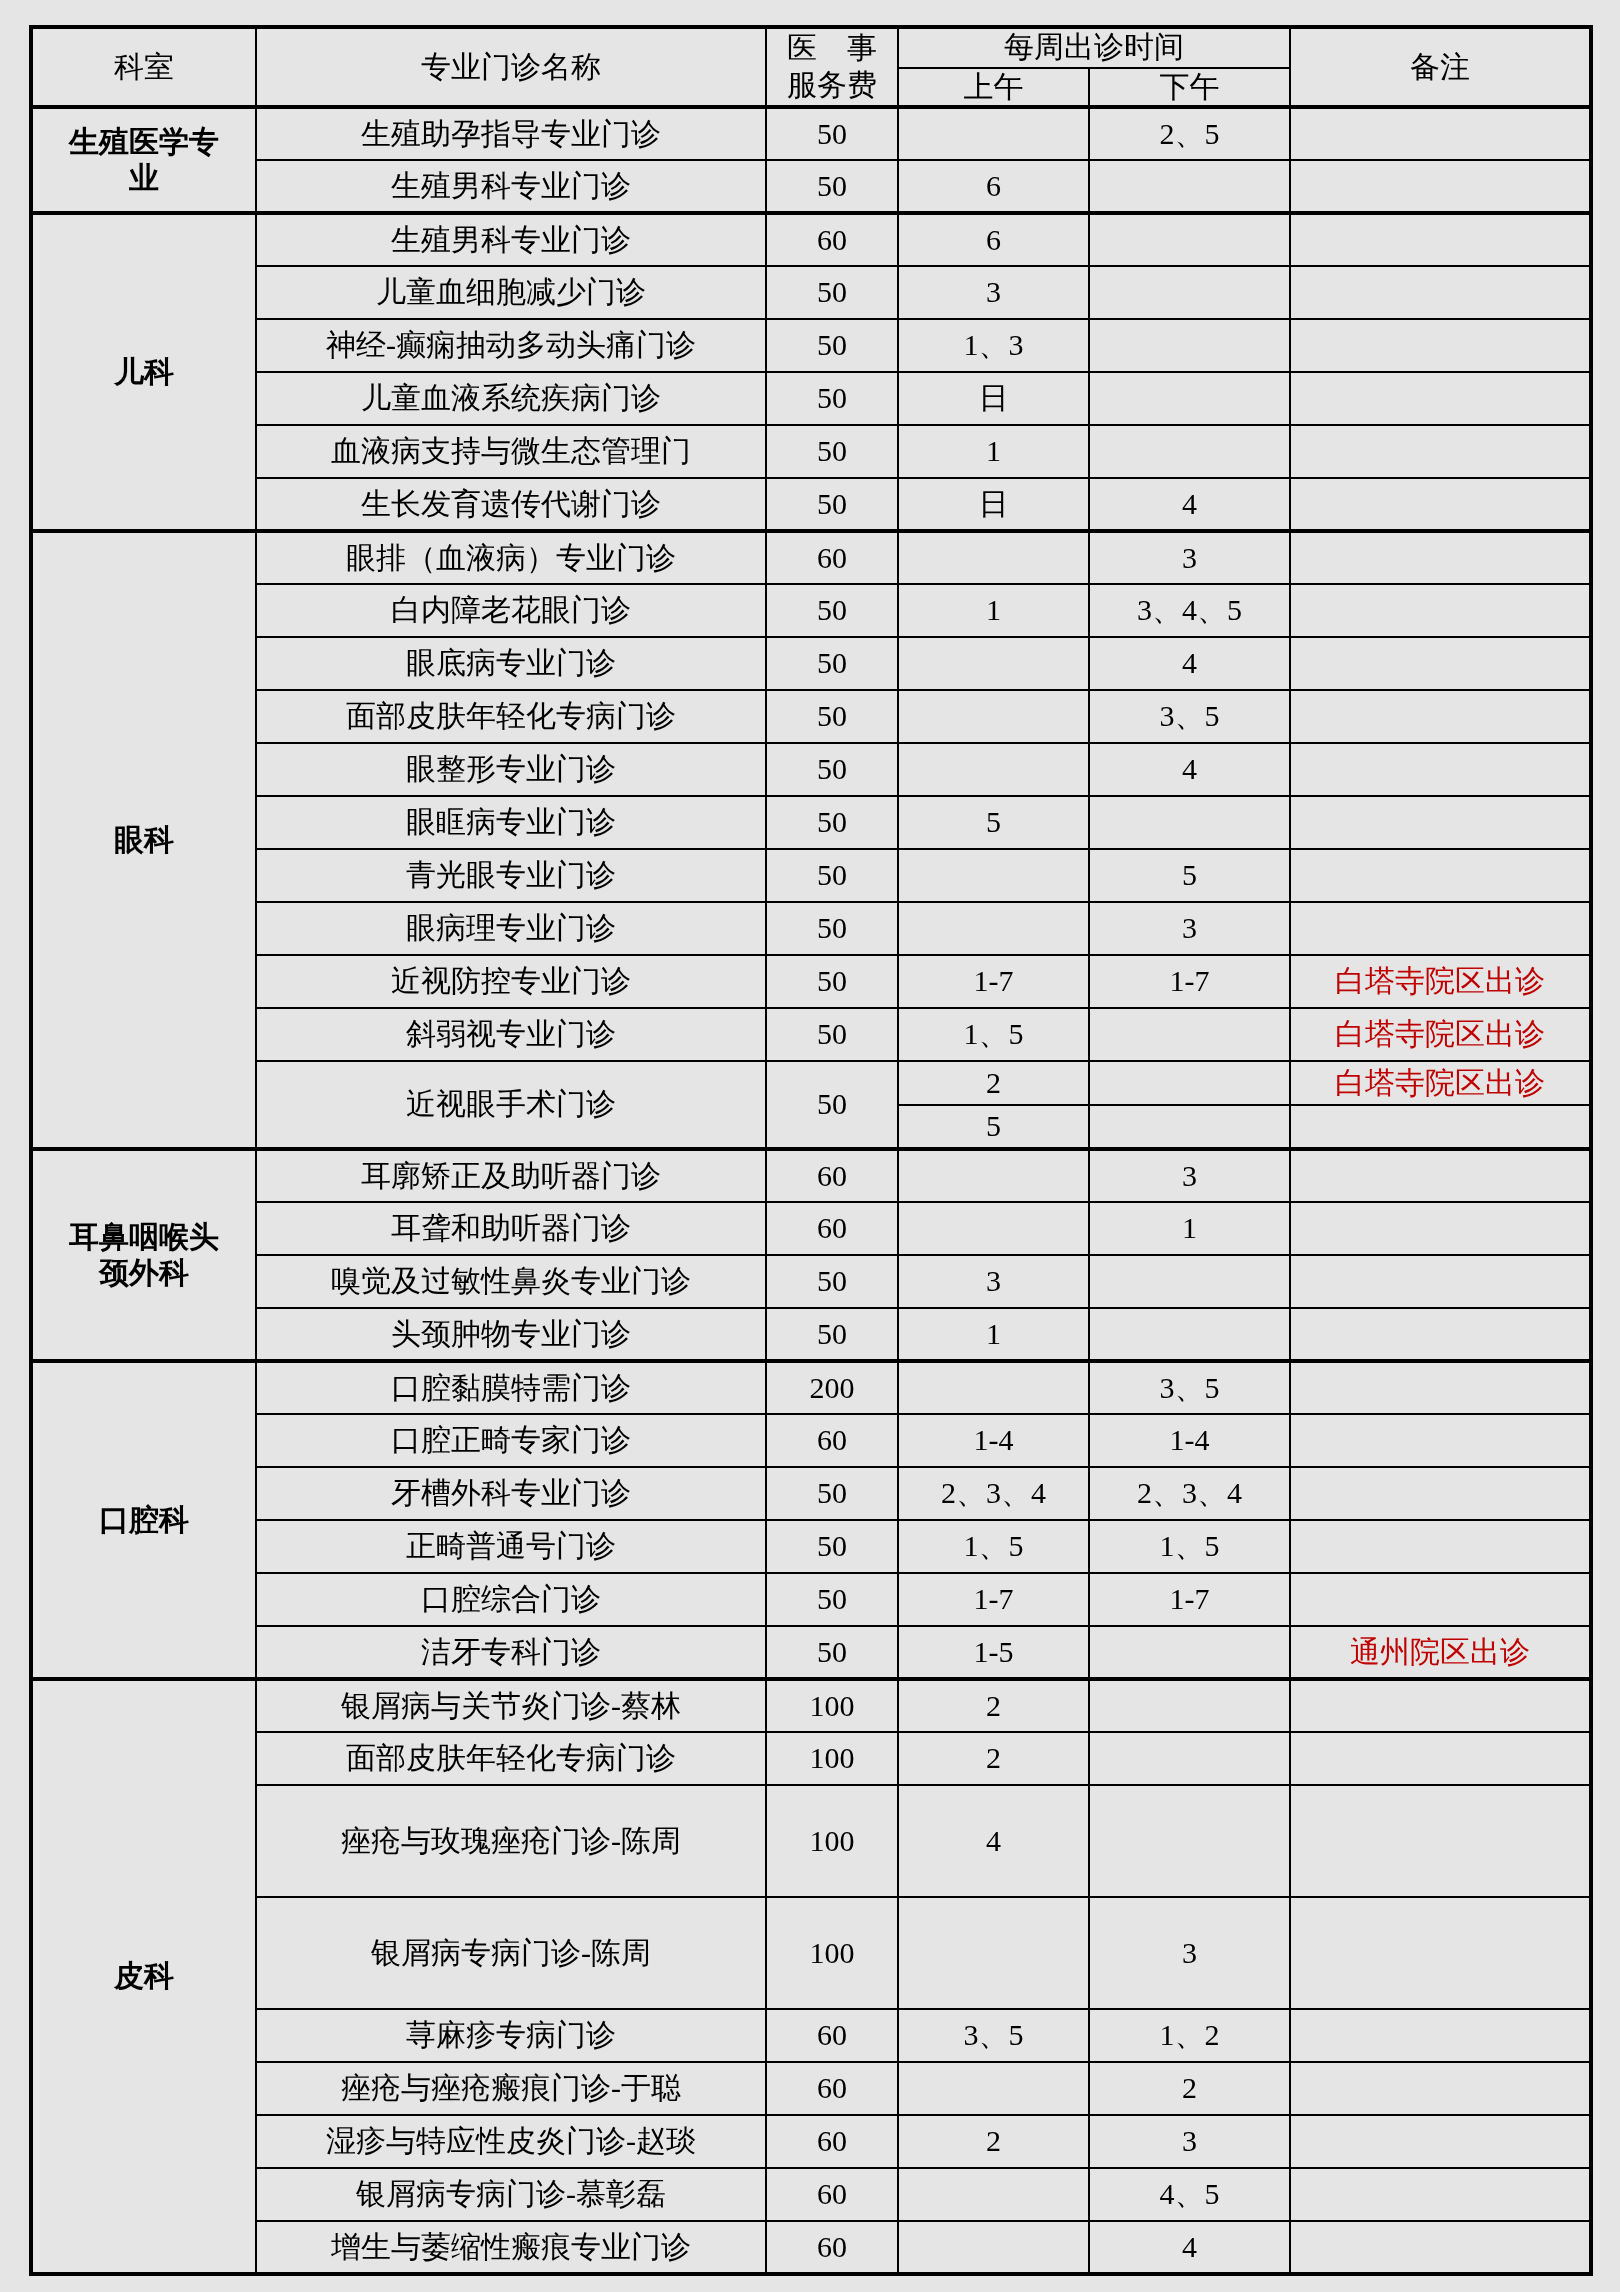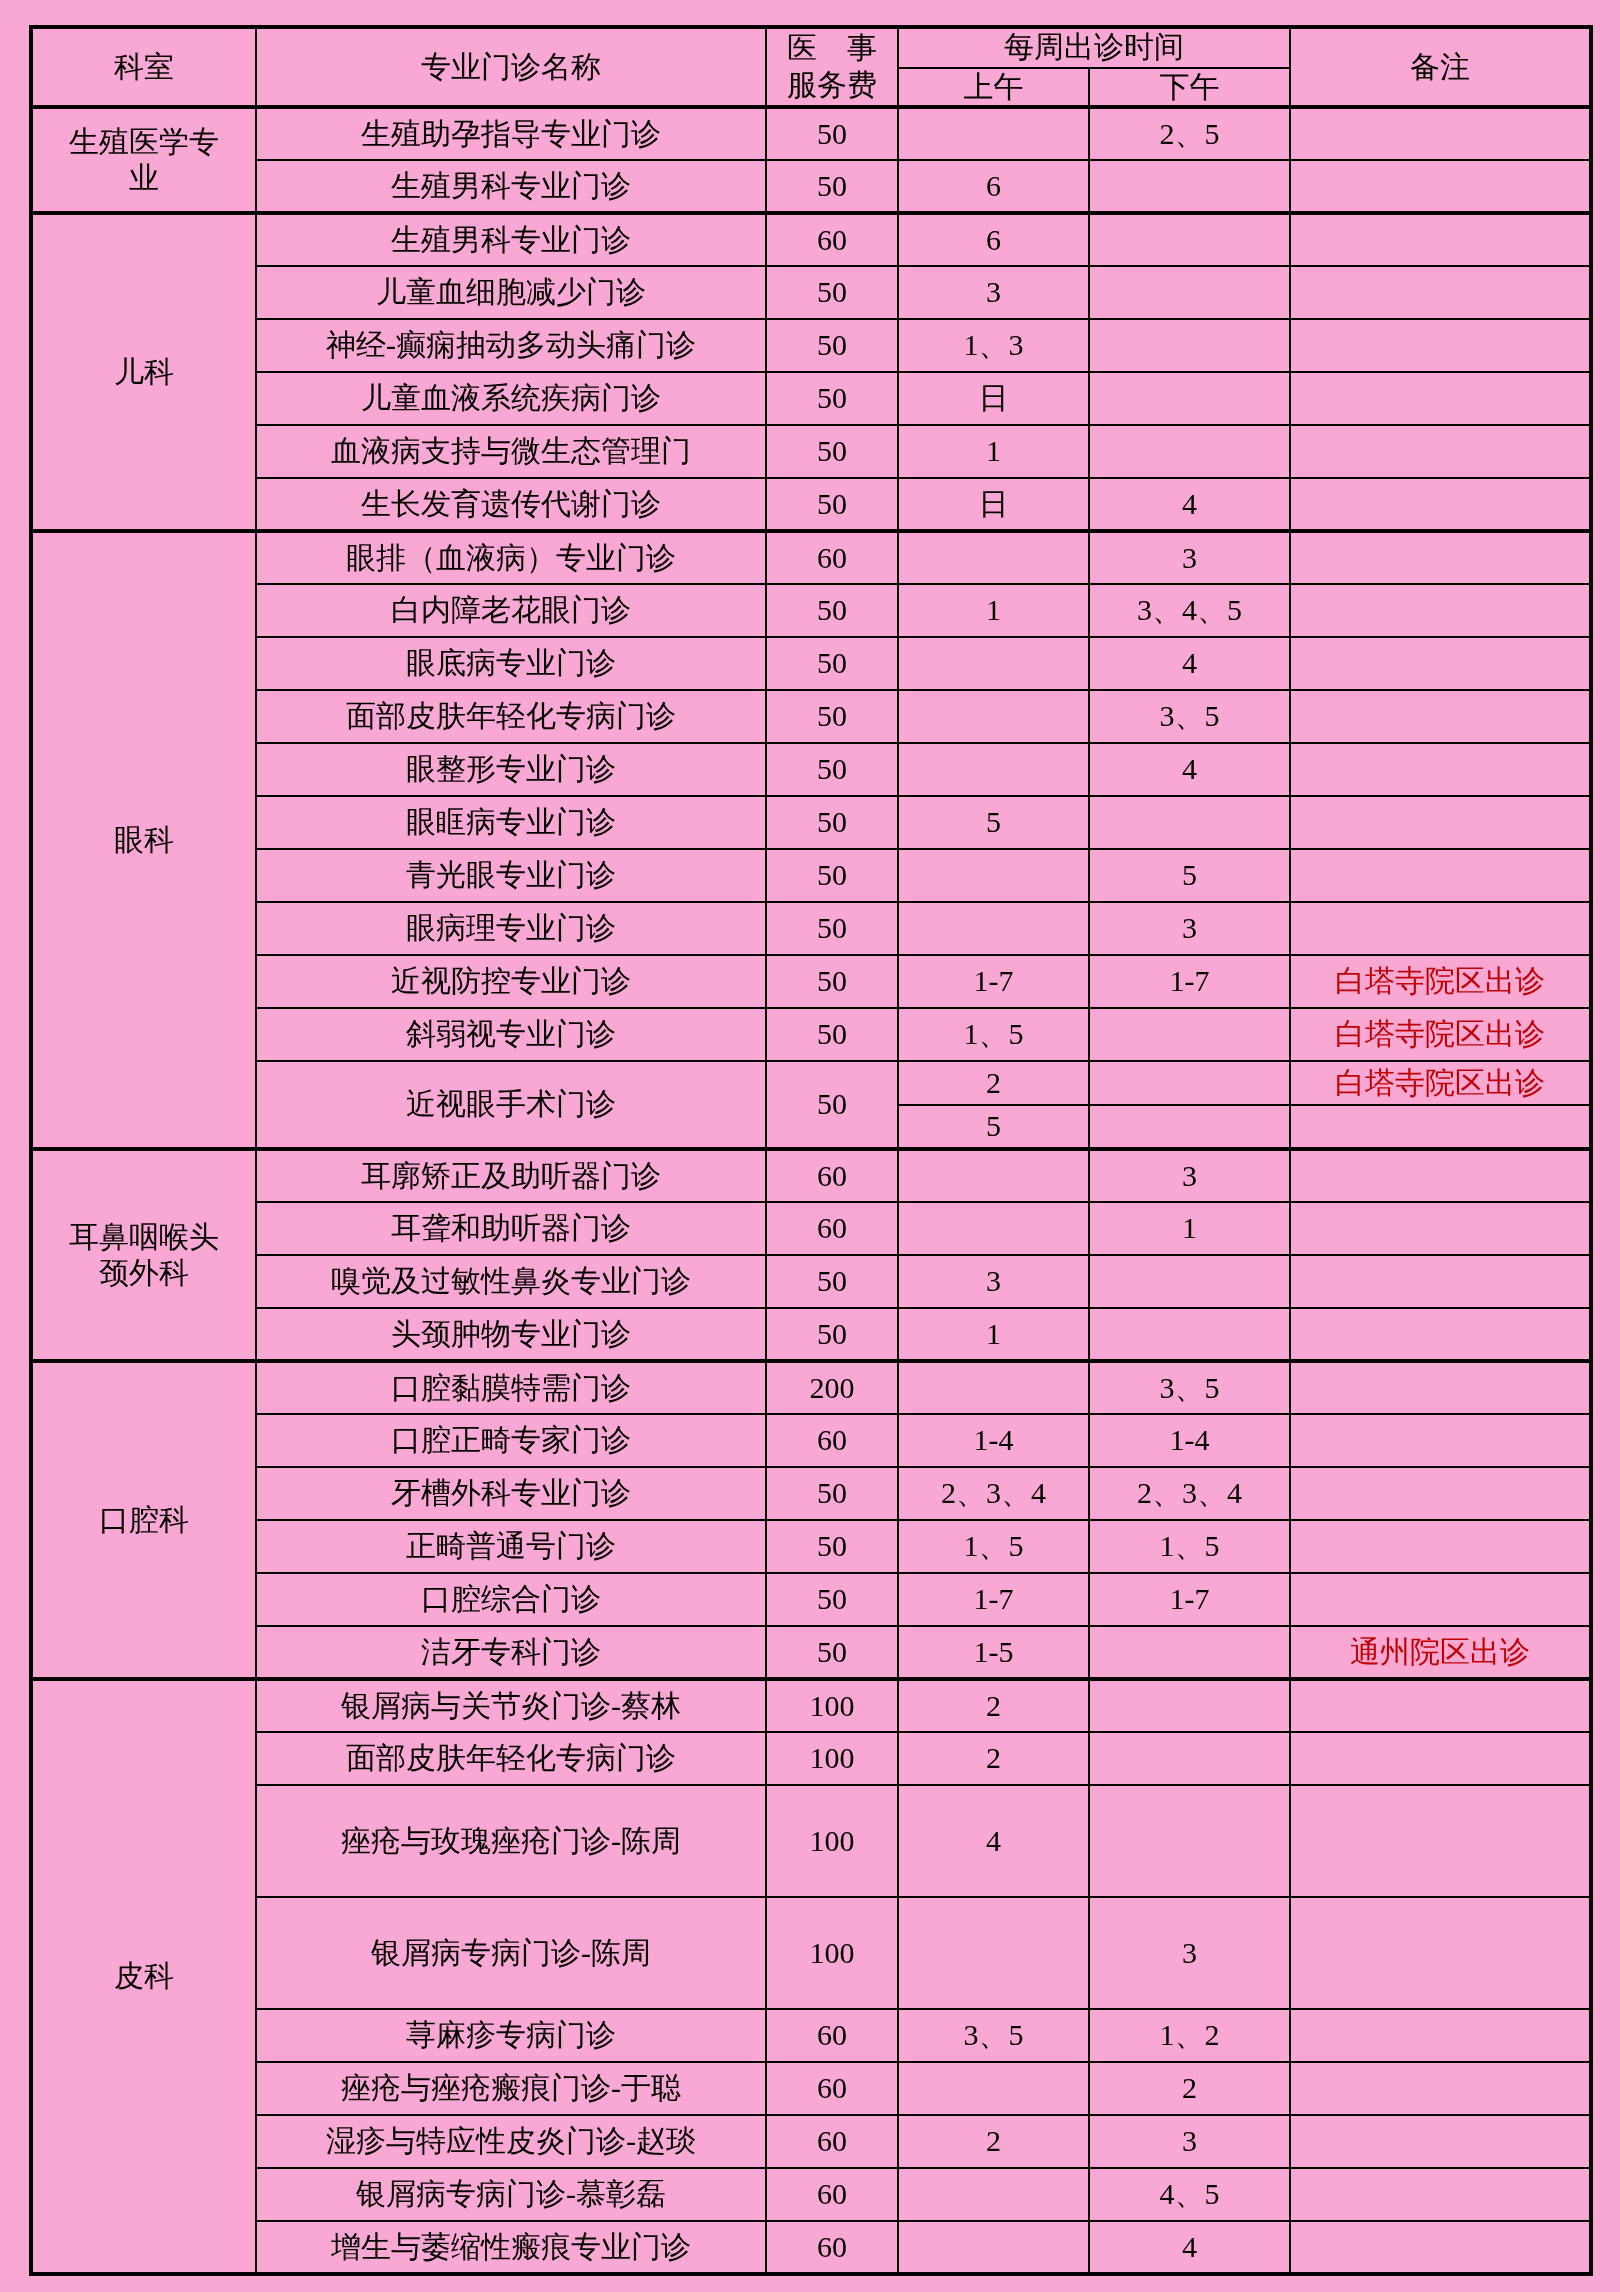--- a/index.html
+++ b/index.html
@@ -10,21 +10,21 @@
   body {
     width: 1620px;
     height: 2293px;
     font-family: "Liberation Serif", "DejaVu Serif", serif;
     color: #000;
   }
   .page {
     position: relative;
     width: 1620px;
     height: 2293px;
-    background: #f9a8d4;
+    background: #e5e5e5;
     overflow: hidden;
   }
   table.schedule {
     position: absolute;
     left: 29px;
     top: 24.5px;
     width: 1560px;
     border-collapse: collapse;
     table-layout: fixed;
     border: 4.9px solid #000;
@@ -39,21 +39,21 @@
     line-height: 1.22;
     overflow: hidden;
   }
   thead tr.h1 { height: 41px; }
   thead tr.h2 { height: 39px; }
   tbody tr { height: 53px; }
   tbody tr.tall { height: 112px; }
   tbody tr.half { height: 44px; }
   tr.section-start > td { border-top: 4.9px solid #000; }
   .fee-head span { display: block; }
-  .col-dept { padding: 0 27.4px; }
+  .col-dept { padding: 0 27.4px; font-weight: bold; }
   .red { color: #C00000; }
 </style>
 </head>
 <body>
 
 <div class="page">
   <table class="schedule">
     <colgroup>
       <col style="width:225px">
       <col style="width:510px">

